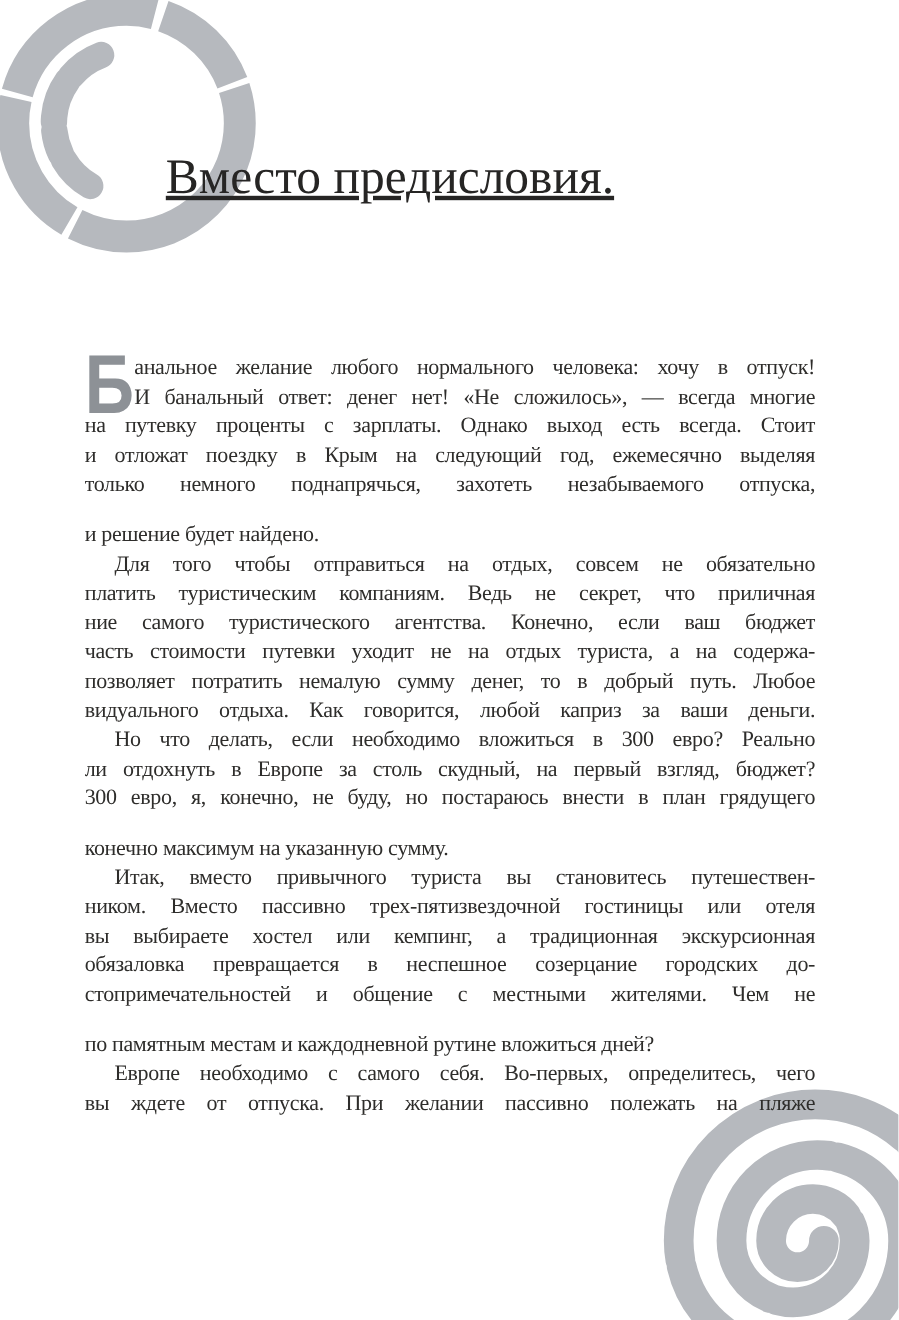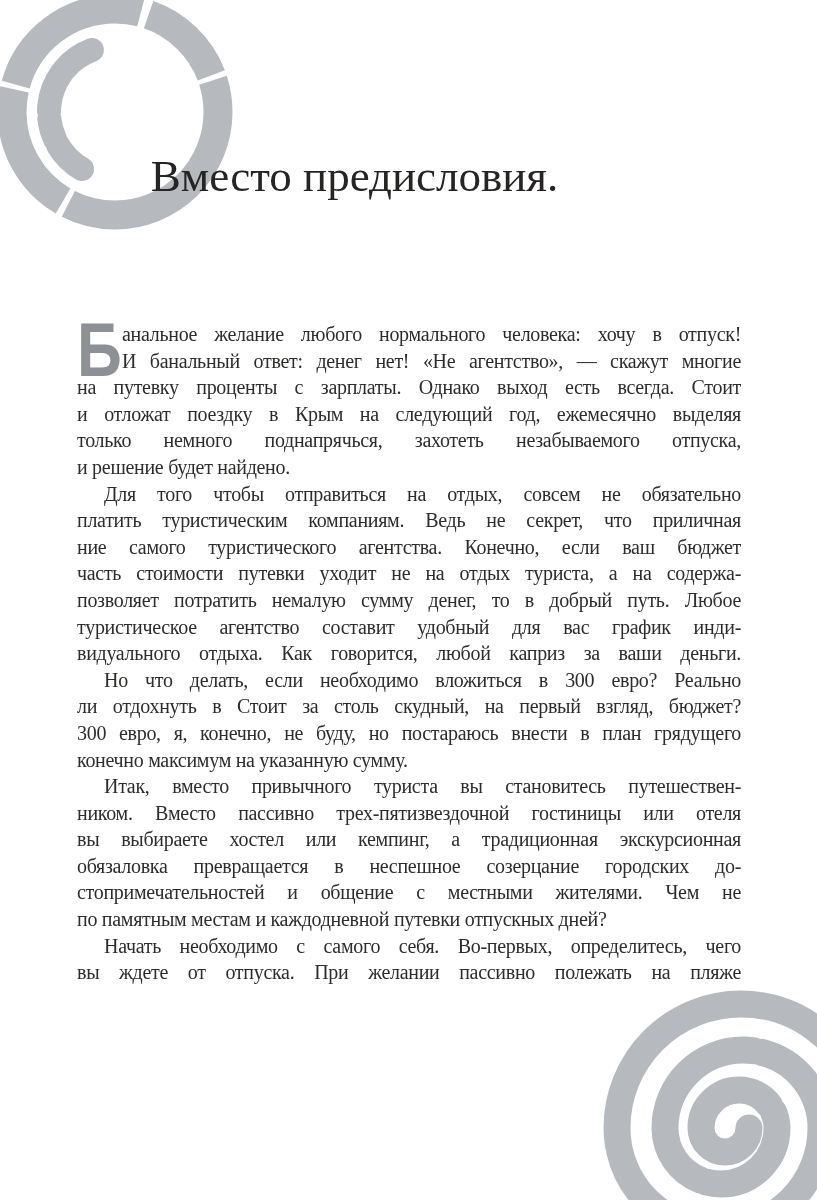--- a/index.html
+++ b/index.html
@@ -4,32 +4,33 @@
 <style>
   html,body{margin:0;padding:0;background:#ffffff;}
   .page{
     position:relative;width:817px;height:1200px;background:#ffffff;
     overflow:hidden;font-family:"Liberation Serif","DejaVu Serif",serif;
   }
   .spiral{position:absolute;z-index:0;}
   .spiral-tl{left:-10px;top:-5px;}
   .spiral-br{left:580px;top:975px;}
   .chapter-title{
-    position:absolute;top:150px;left:0;width:709px;z-index:1;
+    position:absolute;top:134px;left:0;width:709px;z-index:1;
     text-align:center;font-size:45px;line-height:52px;
     color:var(--title-color,#262524);
+    text-decoration:underline;
   }
   .body-text{
     position:absolute;top:321px;left:77px;width:664px;z-index:1;
     font-size:20px;line-height:26.6px;letter-spacing:-0.3px;
     color:var(--text-color,#2e2d2b);
   }
   .para{margin:0;}
   .ln{height:26.6px;text-align:justify;text-align-last:justify;}
-  .ln.last{text-align-last:left;}
+  .ln.last{text-align-last:left;margin-top:19px;}
   .ln.indent{padding-left:27px;font-family:Liberation Serif, serif;}
   .dropcap{
     float:left;width:41px;height:53px;margin-right:4px;
     font-family:"Liberation Sans","DejaVu Sans",sans-serif;font-weight:bold;
     font-size:76px;line-height:58px;letter-spacing:0;
     color:var(--drop-cap-color,#8d9196);
     transform:scaleX(.82);transform-origin:0 0;
   }
 </style>
 </head>
@@ -54,52 +55,51 @@
 
   <div class="chapter-title">
     <div>Вместо предисловия.</div>
   </div>
 
   <div class="body-text">
 
     <div class="para">
       <span class="dropcap">Б</span>
       <div class="ln">анальное желание любого нормального человека: хочу в отпуск!</div>
-      <div class="ln">И банальный ответ: денег нет! «Не агентство», — скажут многие</div>
+      <div class="ln">И банальный ответ: денег нет! «Не сложилось», — всегда многие</div>
       <div class="ln">на путевку проценты с зарплаты. Однако выход есть всегда. Стоит</div>
       <div class="ln">и отложат поездку в Крым на следующий год, ежемесячно выделяя</div>
       <div class="ln">только немного поднапрячься, захотеть незабываемого отпуска,</div>
       <div class="ln last">и решение будет найдено.</div>
     </div>
 
     <div class="para">
       <div class="ln indent">Для того чтобы отправиться на отдых, совсем не обязательно</div>
       <div class="ln">платить туристическим компаниям. Ведь не секрет, что приличная</div>
       <div class="ln">ние самого туристического агентства. Конечно, если ваш бюджет</div>
       <div class="ln">часть стоимости путевки уходит не на отдых туриста, а на содержа-</div>
       <div class="ln">позволяет потратить немалую сумму денег, то в добрый путь. Любое</div>
-      <div class="ln">туристическое агентство составит удобный для вас график инди-</div>
       <div class="ln">видуального отдыха. Как говорится, любой каприз за ваши деньги.</div>
     </div>
 
     <div class="para">
       <div class="ln indent">Но что делать, если необходимо вложиться в 300 евро? Реально</div>
-      <div class="ln">ли отдохнуть в Стоит за столь скудный, на первый взгляд, бюджет?</div>
+      <div class="ln">ли отдохнуть в Европе за столь скудный, на первый взгляд, бюджет?</div>
       <div class="ln">300 евро, я, конечно, не буду, но постараюсь внести в план грядущего</div>
       <div class="ln last">конечно максимум на указанную сумму.</div>
     </div>
 
     <div class="para">
       <div class="ln indent">Итак, вместо привычного туриста вы становитесь путешествен-</div>
       <div class="ln">ником. Вместо пассивно трех-пятизвездочной гостиницы или отеля</div>
       <div class="ln">вы выбираете хостел или кемпинг, а традиционная экскурсионная</div>
       <div class="ln">обязаловка превращается в неспешное созерцание городских до-</div>
       <div class="ln">стопримечательностей и общение с местными жителями. Чем не</div>
-      <div class="ln last">по памятным местам и каждодневной путевки отпускных дней?</div>
+      <div class="ln last">по памятным местам и каждодневной рутине вложиться дней?</div>
     </div>
 
     <div class="para">
-      <div class="ln indent">Начать необходимо с самого себя. Во-первых, определитесь, чего</div>
+      <div class="ln indent">Европе необходимо с самого себя. Во-первых, определитесь, чего</div>
       <div class="ln">вы ждете от отпуска. При желании пассивно полежать на пляже</div>
     </div>
 
   </div>
 </div>
 
 </body></html>

